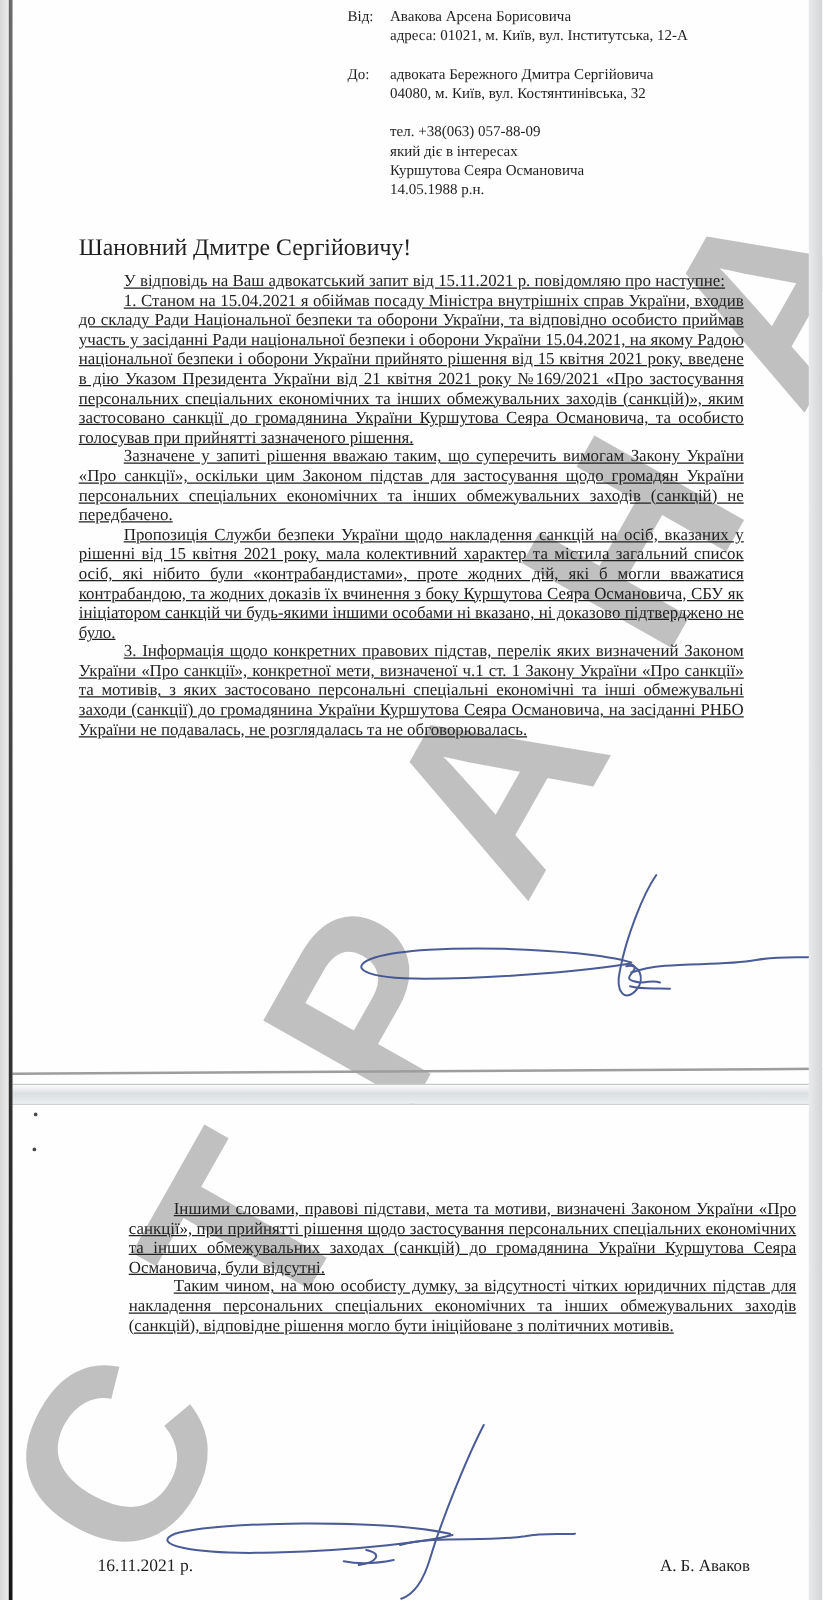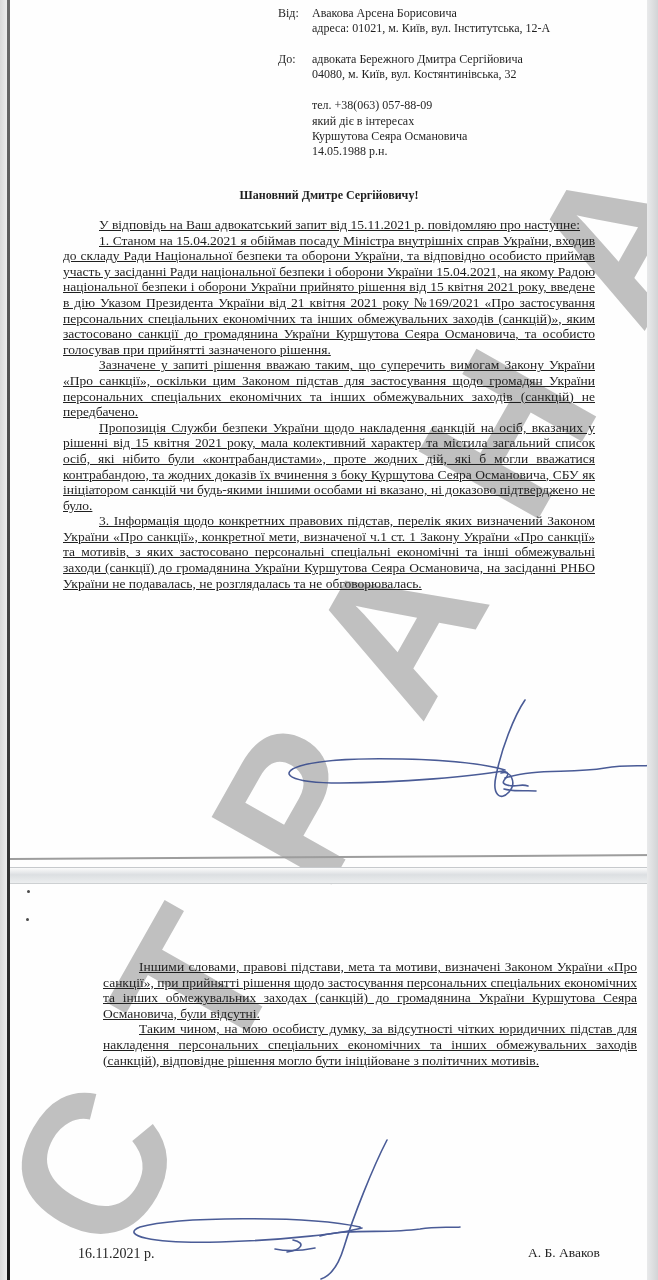--- a/index.html
+++ b/index.html
@@ -38,21 +38,21 @@
   .h-from-label{left:278px;top:6px;}
   .h-from-name{left:312px;top:6px;}
   .h-from-addr{left:312px;top:21px;}
   .h-to-label{left:278px;top:52px;text-align:right;}
   .h-to-name{left:312px;top:52px;}
   .h-to-addr{left:312px;top:67px;}
   .h-to-phone{left:312px;top:98px;}
   .h-act1{left:312px;top:114px;}
   .h-act2{left:312px;top:129px;text-align:center;}
   .h-act3{left:312px;top:144px;}
-  .salutation{position:absolute;left:63px;width:532px;top:188px;text-align:center;font-size:12px;font-weight:bold;}
+  .salutation{position:absolute;left:63px;width:532px;top:188px;font-size:19px;}
   
   .body1{position:absolute;left:63px;width:532px;top:217px;}
   .body2{position:absolute;left:63px;width:534px;top:959px;margin-left:40px;}
   .body1 p,.body2 p{
     margin:0;font-size:13.5px;line-height:15.6px;
     text-align:justify;text-indent:36px;text-decoration:underline;
   }
   .mt-s{margin-top:3px;}
   .mt-m{margin-top:14px;}
   .mt-l{margin-top:21px;}

